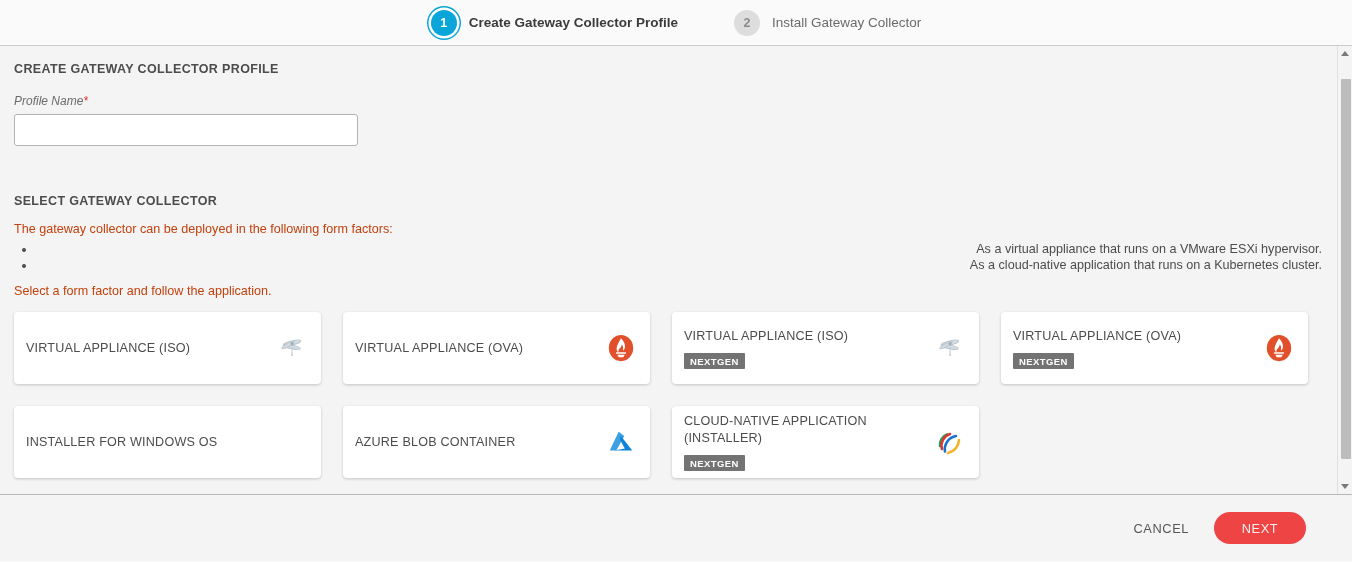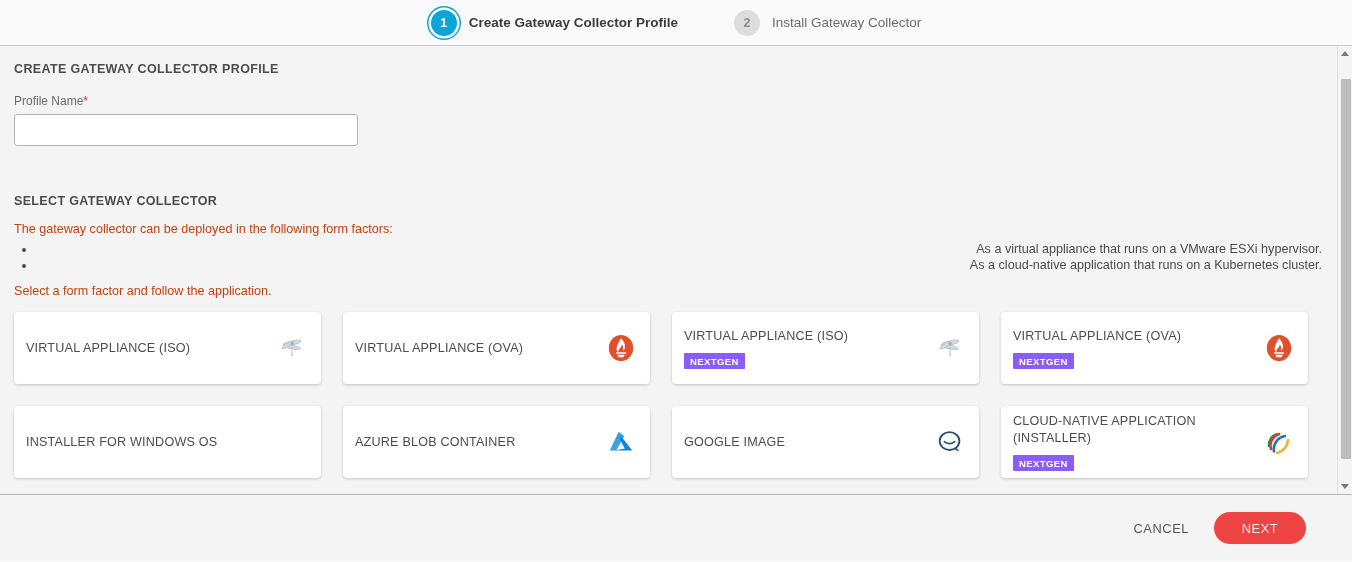--- a/index.html
+++ b/index.html
@@ -79,20 +79,21 @@
     font-size: 12.5px;
     font-weight: bold;
     color: #4c4c4c;
     letter-spacing: 0.35px;
     margin: 0 0 18px 0;
   }
   .field-label {
     font-size: 12px;
     color: #6b6b6b;
     margin-bottom: 6px;
+    font-style: italic;
   }
   .req-star {
     color: #e02b2b;
   }
   .text-input {
     width: 344px;
     height: 32px;
     border: 1px solid #b3b3b3;
     border-radius: 3px;
     background: #ffffff;
@@ -153,21 +154,21 @@
     max-width: 220px;
   }
   .card-title {
     font-size: 12.6px;
     color: #4c4c4c;
     letter-spacing: 0.2px;
     line-height: 17px;
   }
   .badge {
     display: inline-block;
-    background: #8b5cf6;
+    background: #737373;
     color: #ffffff;
     font-size: 9.5px;
     font-weight: bold;
     letter-spacing: 0.4px;
     padding: 3px 6px 2px 6px;
     border-radius: 1px;
     white-space: nowrap;
   }
   .card-icon {
     width: 34px;
@@ -367,32 +368,20 @@
           <span class="card-title">AZURE BLOB CONTAINER</span>
         </div>
         <span class="card-icon">
           <svg viewBox="0 0 32 32" width="30" height="30">
             <path d="M13.5 5 L4 25 L11 25 L19.5 9.5 Z" fill="#3ca0e4"></path>
             <path d="M15.5 9 L28 25 L9 25 L20 23 L15 13.5 Z" fill="#0f83d6"></path>
           </svg>
         </span>
       </div>
 
-      <div class="card">
-        <div class="card-text">
-          <span class="card-title">GOOGLE IMAGE</span>
-        </div>
-        <span class="card-icon">
-          <svg viewBox="0 0 32 32" width="30" height="30">
-            <ellipse cx="15.5" cy="15" rx="10.5" ry="9.5" fill="none" stroke="#2c4f72" stroke-width="2"></ellipse>
-            <path d="M22 21 L26 26 L21.5 24.5 Z" fill="#2c4f72"></path>
-            <path d="M10 15.5 q5.5 4.5 11 0" fill="none" stroke="#2c4f72" stroke-width="1.8" stroke-linecap="round"></path>
-          </svg>
-        </span>
-      </div>
 
       <div class="card">
         <div class="card-text">
           <span class="card-title">CLOUD-NATIVE APPLICATION (INSTALLER)</span>
           <span class="badge">NEXTGEN</span>
         </div>
         <span class="card-icon">
           <svg viewBox="0 0 32 32" width="32" height="32">
             <g fill="none" stroke-width="2.6" stroke-linecap="round">
               <path d="M6 20 A11 11 0 0 1 13 8.5" stroke="#18a05a"></path>

